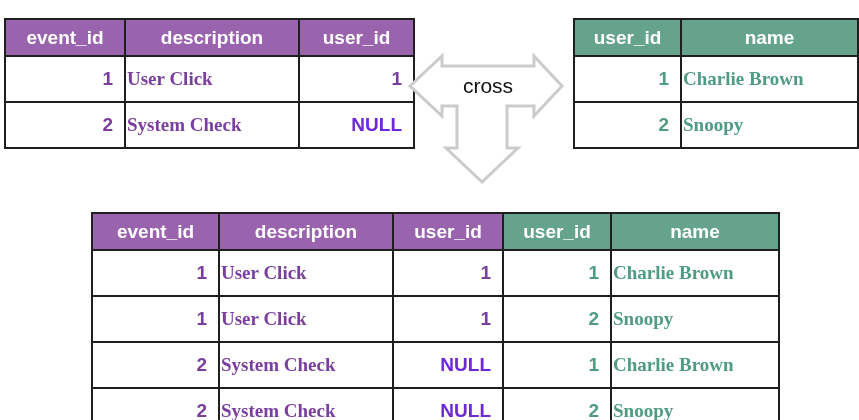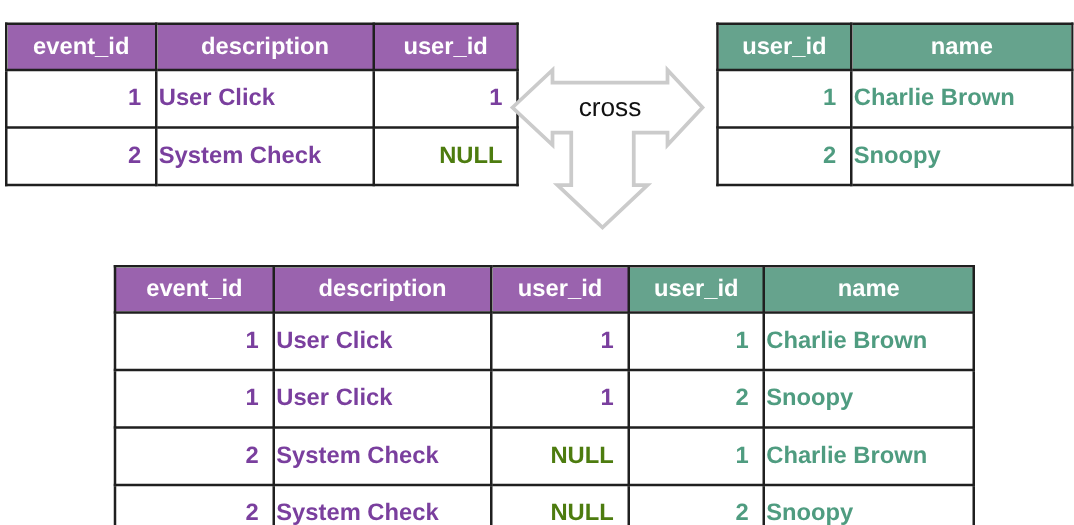--- a/index.html
+++ b/index.html
@@ -18,24 +18,24 @@
     overflow:hidden;white-space:nowrap;
   }
   .tbl th{
     height:33px;
     color:#ffffff;font-weight:bold;text-align:center;
   }
   .tbl td{height:42px;font-weight:600;}
   .hd-purple{background:#9a63ae;}
   .hd-green{background:#66a38d;}
   .num{text-align:right;padding-right:11px;}
-  .txt{text-align:left;}
+  .txt{text-align:left;font-family:Liberation Serif, serif;}
   .c-purple{color:#7a3f9e;}
   .c-green{color:#4f9c80;}
-  .c-null{color:#4d7c0f;}
+  .c-null{color:#6d28d9;}
   .arrow-svg{position:absolute;left:403px;top:33px;}
   .arrow-label{
     font-family:"Liberation Sans",sans-serif;
     font-size:21px;font-weight:500;fill:#111111;
   }
 </style>
 </head>
 <body>
 
 <div class="canvas">

